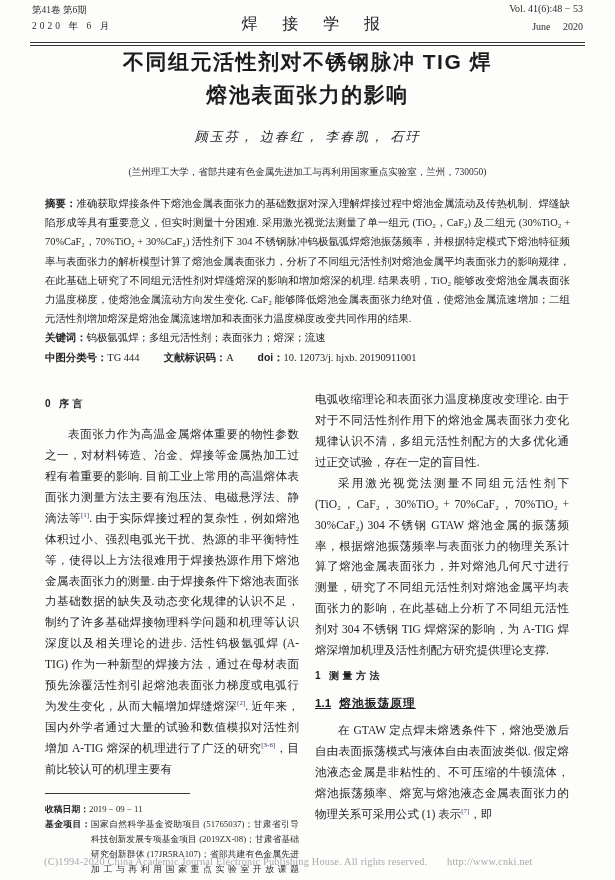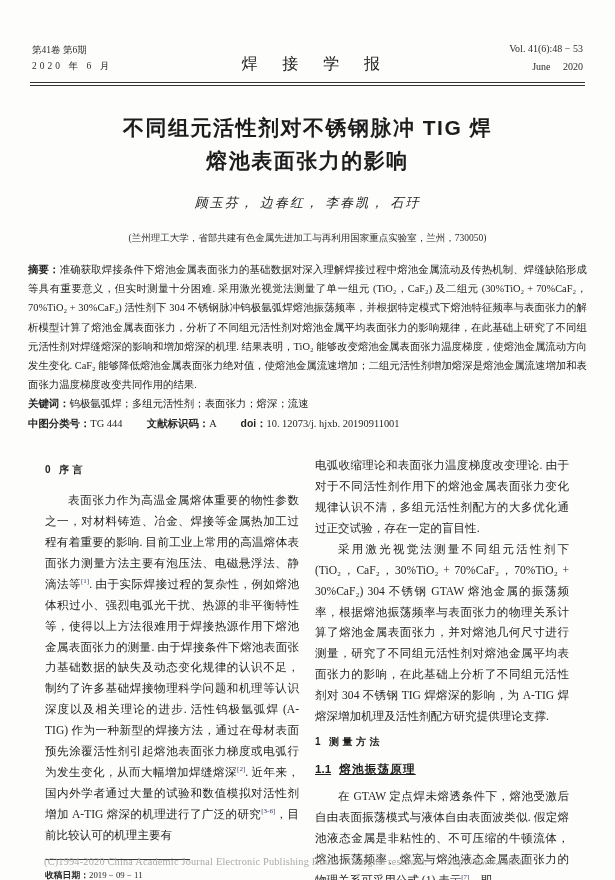--- a/index.html
+++ b/index.html
@@ -1,41 +1,41 @@
 <!DOCTYPE html>
 <html><head>
 <meta charset="utf-8">
 <style>
   * { margin: 0; padding: 0; box-sizing: border-box; }
   html, body { background: #e8e8e8; }
   body { font-family: "Liberation Serif", "DejaVu Serif", serif; color: #212121; }
   .page {
     position: relative; width: 615px; height: 880px; margin: 0 auto;
-    background: #fdfdfc; overflow: hidden; padding-top: 40px;
+    background: #fdfdfc; overflow: hidden; 
   }
   
   .hdr { display: flex; justify-content: space-between; align-items: flex-end; margin: 0 32px; }
   .hdr-left { font-size: 9.5px; line-height: 1.75; color: #2c2c2c; }
   .hdr-left .spaced { letter-spacing: 0.32em; }
   .hdr-center { text-align: center; }
   .jcn { font-size: 16px; letter-spacing: 1.55em; text-indent: 1.55em; color: #222; }
   .jen { font-size: 8.6px; margin-top: 3px; letter-spacing: 0.02em; color: #2c2c2c; }
   .hdr-right { font-size: 10px; line-height: 1.75; text-align: right; color: #2c2c2c; }
   .hdr-right .ws { word-spacing: 10px; }
   .double-rule { margin: 7px 30px 0; height: 4px;
     border-top: 1.7px solid #333; border-bottom: 1px solid #333; }
   
-  .title { margin-top: 26px; text-align: center; font-size: 21px; line-height: 1.55;
+  .title { text-align: center; font-size: 21px; line-height: 1.55;
     font-weight: bold; letter-spacing: 1.5px;
     font-family: "Liberation Sans", "DejaVu Sans", sans-serif; color: #1c1c1c; }
   .authors { margin-top: 17px; text-align: center; font-size: 13px; letter-spacing: 2px;
     font-style: italic; color: #222; }
   .affil { margin-top: 20px; text-align: center; font-size: 9.5px; color: #2e2e2e; }
   
-  .abstract { margin: 15px 28px 0; font-size: 10.4px; line-height: 1.84; color: #242424; }
+  .abstract { margin: 15px 45px 0; font-size: 10.4px; line-height: 1.84; color: #242424; }
   .just { text-align: justify; }
   .lbl, .blbl { font-family: "Liberation Sans", "DejaVu Sans", sans-serif; font-weight: bold; }
   .clc { margin-top: 1px; }
   .clc .gap { margin-left: 2.1em; }
   .clc b { font-family: "Liberation Sans", "DejaVu Sans", sans-serif; text-align: center; }
   
   .columns { display: flex; gap: 16px; margin: 22px 45px 0; }
   .col { width: 254px; }
   .sec { font-size: 10px; font-weight: bold; margin: 8px 0 13px;
     font-family: "Liberation Sans", "DejaVu Sans", sans-serif; color: #1d1d1d; }

